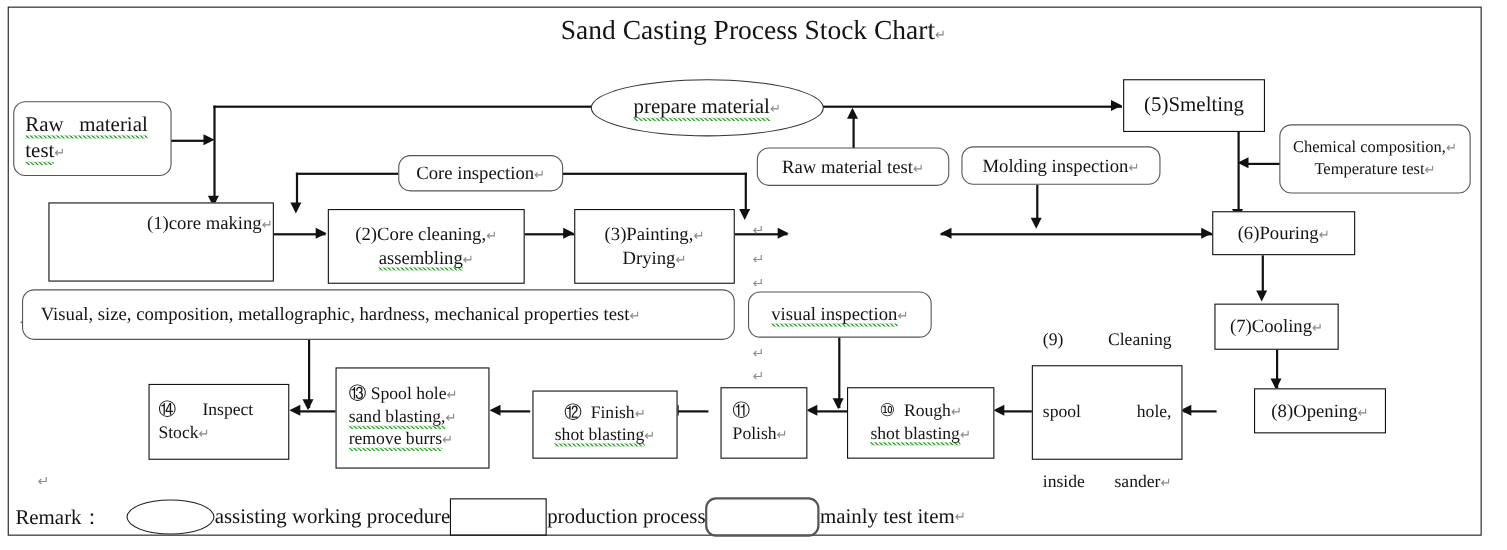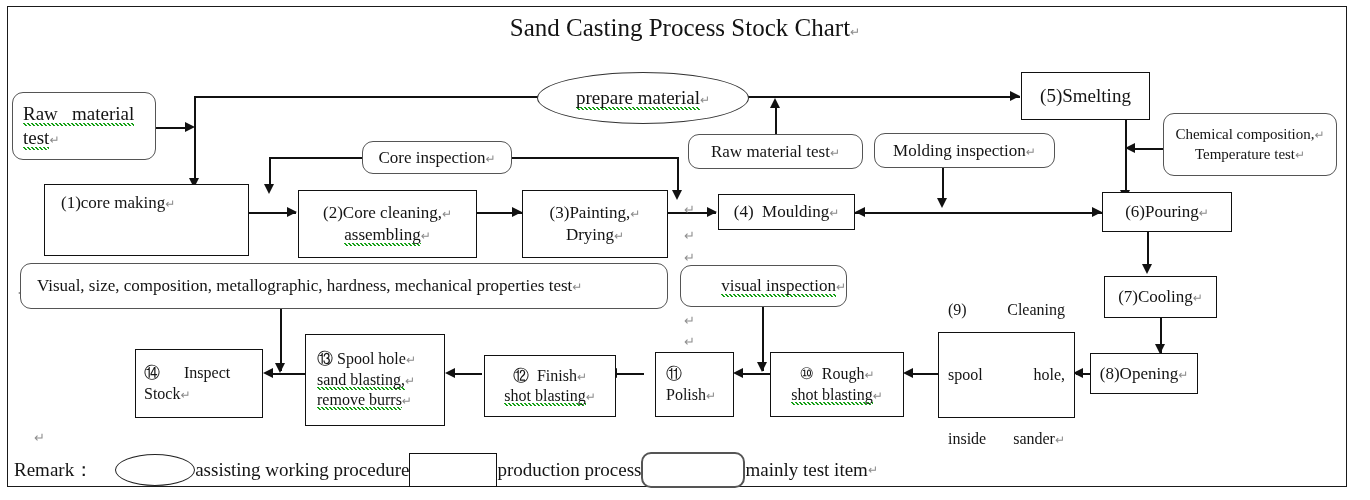--- a/index.html
+++ b/index.html
@@ -27,21 +27,21 @@
   .ar-l{border-top:5.5px solid transparent;border-bottom:5.5px solid transparent;border-right:10px solid #111;}
   .mark{position:absolute;color:#8f8f8f;font-size:13px;font-family:"Liberation Sans",sans-serif;}
   #legend{position:absolute;left:14px;top:450px;width:1000px;height:40px;display:flex;align-items:center;font-size:19px;color:#141414;}
   #legend .lbl{margin:0 0;}
   .lg-ell{width:78px;height:30px;border:1.6px solid #222;border-radius:50%;}
   .lg-rect{width:86px;height:32px;border:1.6px solid #111;}
   .lg-round{width:100px;height:32px;border:2px solid #555;border-radius:10px;}
   .c{text-align:center;}
   .l{text-align:left;}
   .just{text-align:justify;text-align-last:justify;gap:44px;}
-  .top{justify-content:flex-start;padding-top:7px;}
+  .top{justify-content:flex-start;padding-top:7px;text-align:right;}
 </style>
 </head>
 <body>
 
 <div id="page">
 
   <div id="border"></div>
 
   <div class="title">
     <span>Sand Casting Process Stock Chart</span><span class="pm">↵</span>
@@ -159,41 +159,38 @@
   <div class="node proc c" style="left:298px;top:190px;width:179px;height:68px;font-size:17px;">
     <span class="tline"><span>(2)Core cleaning,</span><span class="pm">↵</span></span>
     <span class="tline"><span class="sq">assembling</span><span class="pm">↵</span></span>
   </div>
 
   <div class="node proc c" style="left:522px;top:190px;width:146px;height:68px;font-size:17px;">
     <span class="tline"><span>(3)Painting,</span><span class="pm">↵</span></span>
     <span class="tline"><span>Drying</span><span class="pm">↵</span></span>
   </div>
 
-  <div class="node proc c" style="left:718px;top:194px;width:137px;height:36px;font-size:17px;">
-    <span class="tline"><span>(4)  Moulding</span><span class="pm">↵</span></span>
-  </div>
 
   <div class="node proc c" style="left:1102px;top:192px;width:130px;height:40px;font-size:17px;">
     <span class="tline"><span>(6)Pouring</span><span class="pm">↵</span></span>
   </div>
 
   <div class="node test l" style="left:20px;top:263px;width:648px;height:46px;font-size:17px;padding-left:16px;">
     <span class="tline"><span>Visual, size, composition, metallographic, hardness, mechanical properties test</span><span class="pm">↵</span></span>
   </div>
 
-  <div class="node test c" style="left:680px;top:265px;width:167px;height:42px;font-size:17px;text-align:right;">
+  <div class="node test c" style="left:680px;top:265px;width:167px;height:42px;font-size:17px;">
     <span class="tline"><span class="sq">visual inspection</span><span class="pm">↵</span></span>
   </div>
 
   <div class="node proc c" style="left:1104px;top:276px;width:113px;height:42px;font-size:17px;">
     <span class="tline"><span>(7)Cooling</span><span class="pm">↵</span></span>
   </div>
 
-  <div class="node proc c" style="left:1090px;top:353px;width:108px;height:41px;font-size:17px;">
+  <div class="node proc c" style="left:1140px;top:353px;width:120px;height:41px;font-size:17px;">
     <span class="tline"><span>(8)Opening</span><span class="pm">↵</span></span>
   </div>
 
   <div class="node proc just" style="left:938px;top:332px;width:137px;height:86px;font-size:16px;padding:0 9px;">
     <span class="tline">(9)    Cleaning</span>
     <span class="tline">spool      hole,</span>
     <span class="tline"><span>inside sander</span><span class="pm">↵</span></span>
   </div>
 
   <div class="node proc c" style="left:770px;top:352px;width:134px;height:65px;font-size:16px;">

